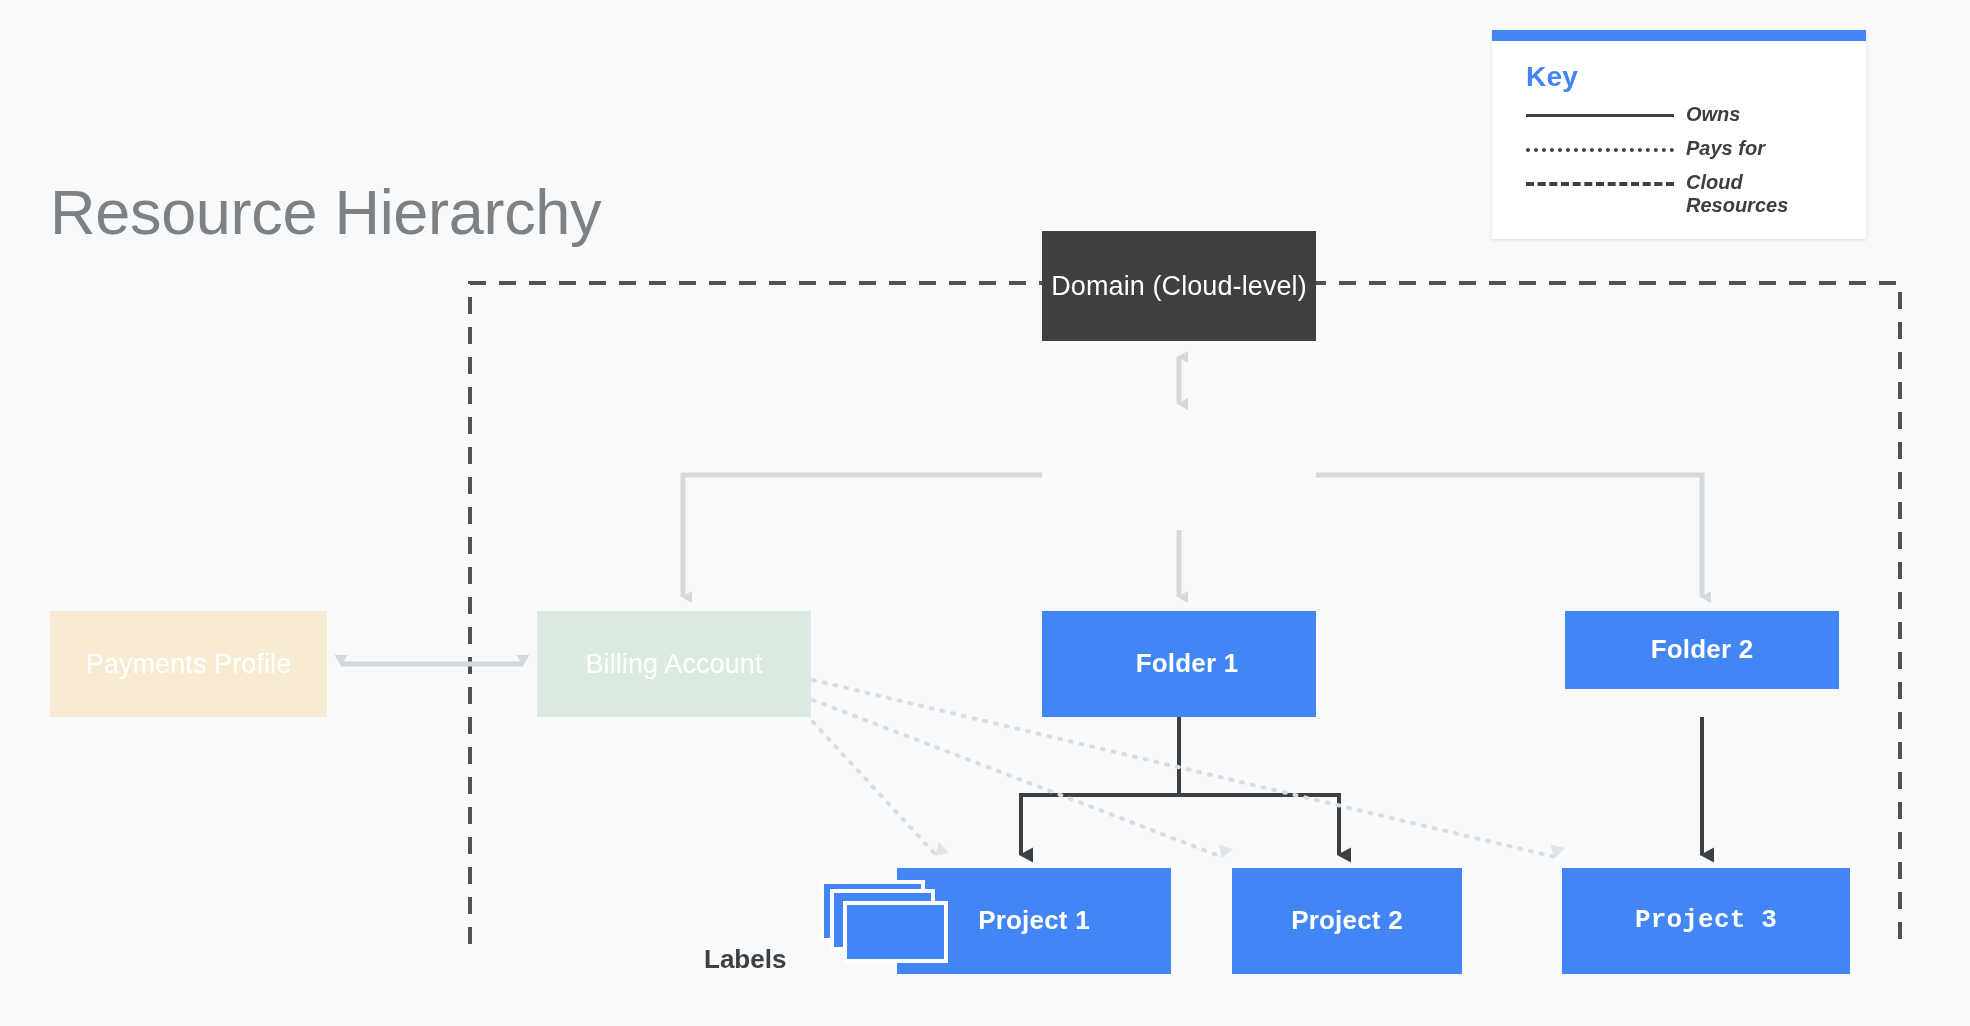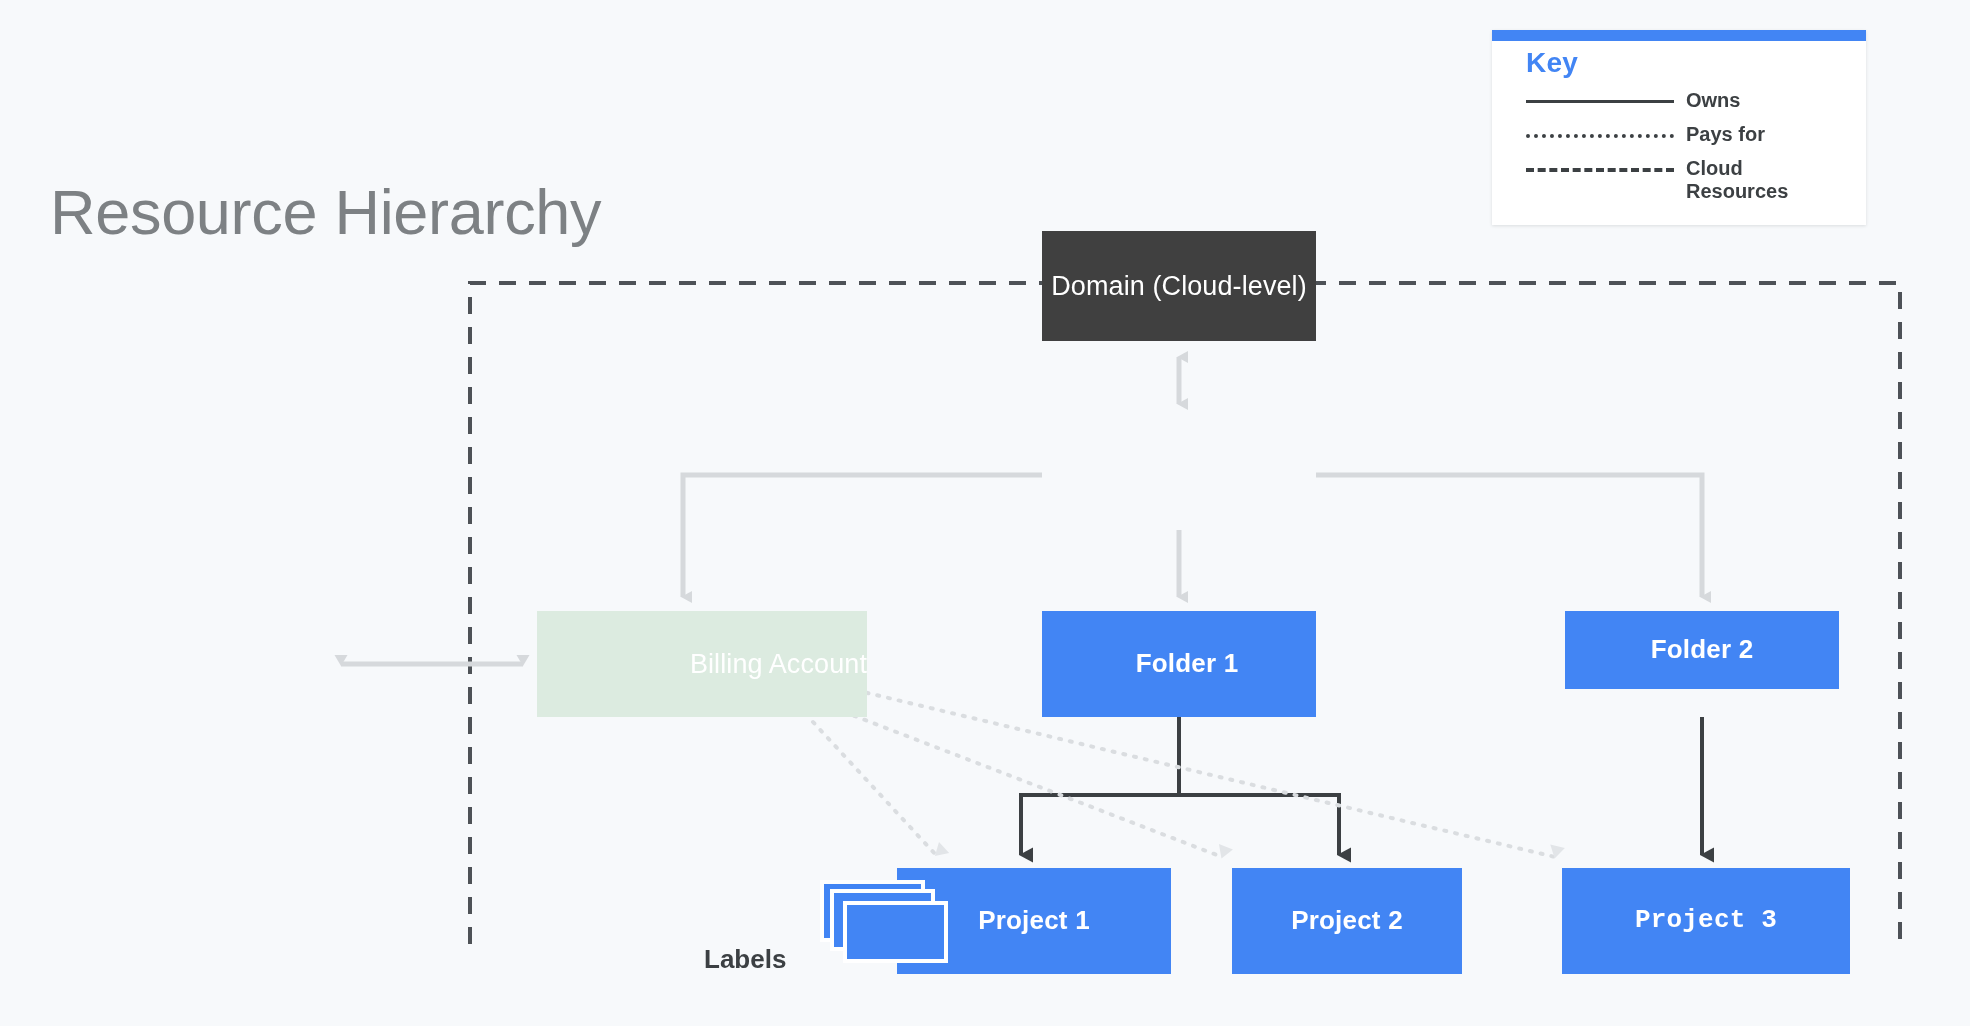--- a/index.html
+++ b/index.html
@@ -74,21 +74,21 @@
     letter-spacing: 0.2px;
   }
 
   
   #node-domain       { left:1042px; top:231px;  width:274px; height:110px; }
   #node-organization {
     left:1042px; top:420px;  width:274px; height:110px;
     z-index: 4;
   }
   #node-payments     { left:50px;   top:611px;  width:277px; height:106px; }
-  #node-billing      { left:537px;  top:611px;  width:330px; height:106px;justify-content:flex-end; }
+  #node-billing      { left:537px;  top:611px;  width:274px; height:106px; }
   #node-folder1      { left:1042px; top:611px;  width:274px; height:106px;padding-left:16px; }
   #node-folder2      { left:1565px; top:611px;  width:274px; height:78px; }
   #node-project1     { left:897px;  top:868px;  width:274px; height:106px; z-index:3; }
   #node-project2     { left:1232px; top:868px;  width:230px; height:106px; }
   #node-project3     { left:1562px; top:868px;  width:288px; height:106px;font-family:Liberation Mono, monospace; }
 
   
   #labels-text {
     position: absolute;
     left: 704px;
@@ -123,21 +123,21 @@
     top: 30px;
     width: 374px;
     background: #FFFFFF;
     box-shadow: 0 1px 3px rgba(60,64,67,0.15);
   }
   #key-accent {
     height: 11px;
     background: #4285F4;
   }
   #key-body {
-    padding: 6px 30px 22px 34px;
+    padding: 20px 30px 22px 34px;
   }
   #key-title {
     font-size: 28px;
     font-weight: 700;
     color: #4285F4;
     margin-bottom: 10px;
     letter-spacing: 0.2px;
   }
   .key-row {
     display: flex;
@@ -163,20 +163,21 @@
   .key-sample.solid::before  { border-top-style: solid; }
   .key-sample.dotted::before { border-top-style: dotted; border-top-width: 4px; }
   .key-sample.dashed::before { border-top-style: dashed; border-top-width: 4px; }
   .key-label {
     font-size: 20px;
     font-weight: 700;
     color: #3C4043;
     line-height: 1.15;
     padding-left: 12px;
     max-width: 130px;
+    font-style: italic;
   }
 </style>
 </head>
 <body>
 
 <div id="canvas">
 
   <svg id="wires" viewBox="0 0 1970 1026" width="1970" height="1026" xmlns="http://www.w3.org/2000/svg">
     <defs>
       <marker id="mk-gray" markerWidth="14" markerHeight="14" refX="6.5" refY="10" orient="auto" markerUnits="userSpaceOnUse">
@@ -237,20 +238,23 @@
     </g>
   </svg>
 
   <div id="page-title">Resource Hierarchy</div>
 
   <div class="node pink" id="node-domain">
     <span class="node-label">Domain (Cloud-level)</span>
   </div>
 
 
+  <div class="node cream" id="node-payments">
+    <span class="node-label">Payments Profile</span>
+  </div>
 
   <div class="node green" id="node-billing">
     <span class="node-label">Billing Account</span>
   </div>
 
   <div class="node blue" id="node-folder1">
     <span class="node-label">Folder 1</span>
   </div>
 
   <div class="node blue" id="node-folder2">

